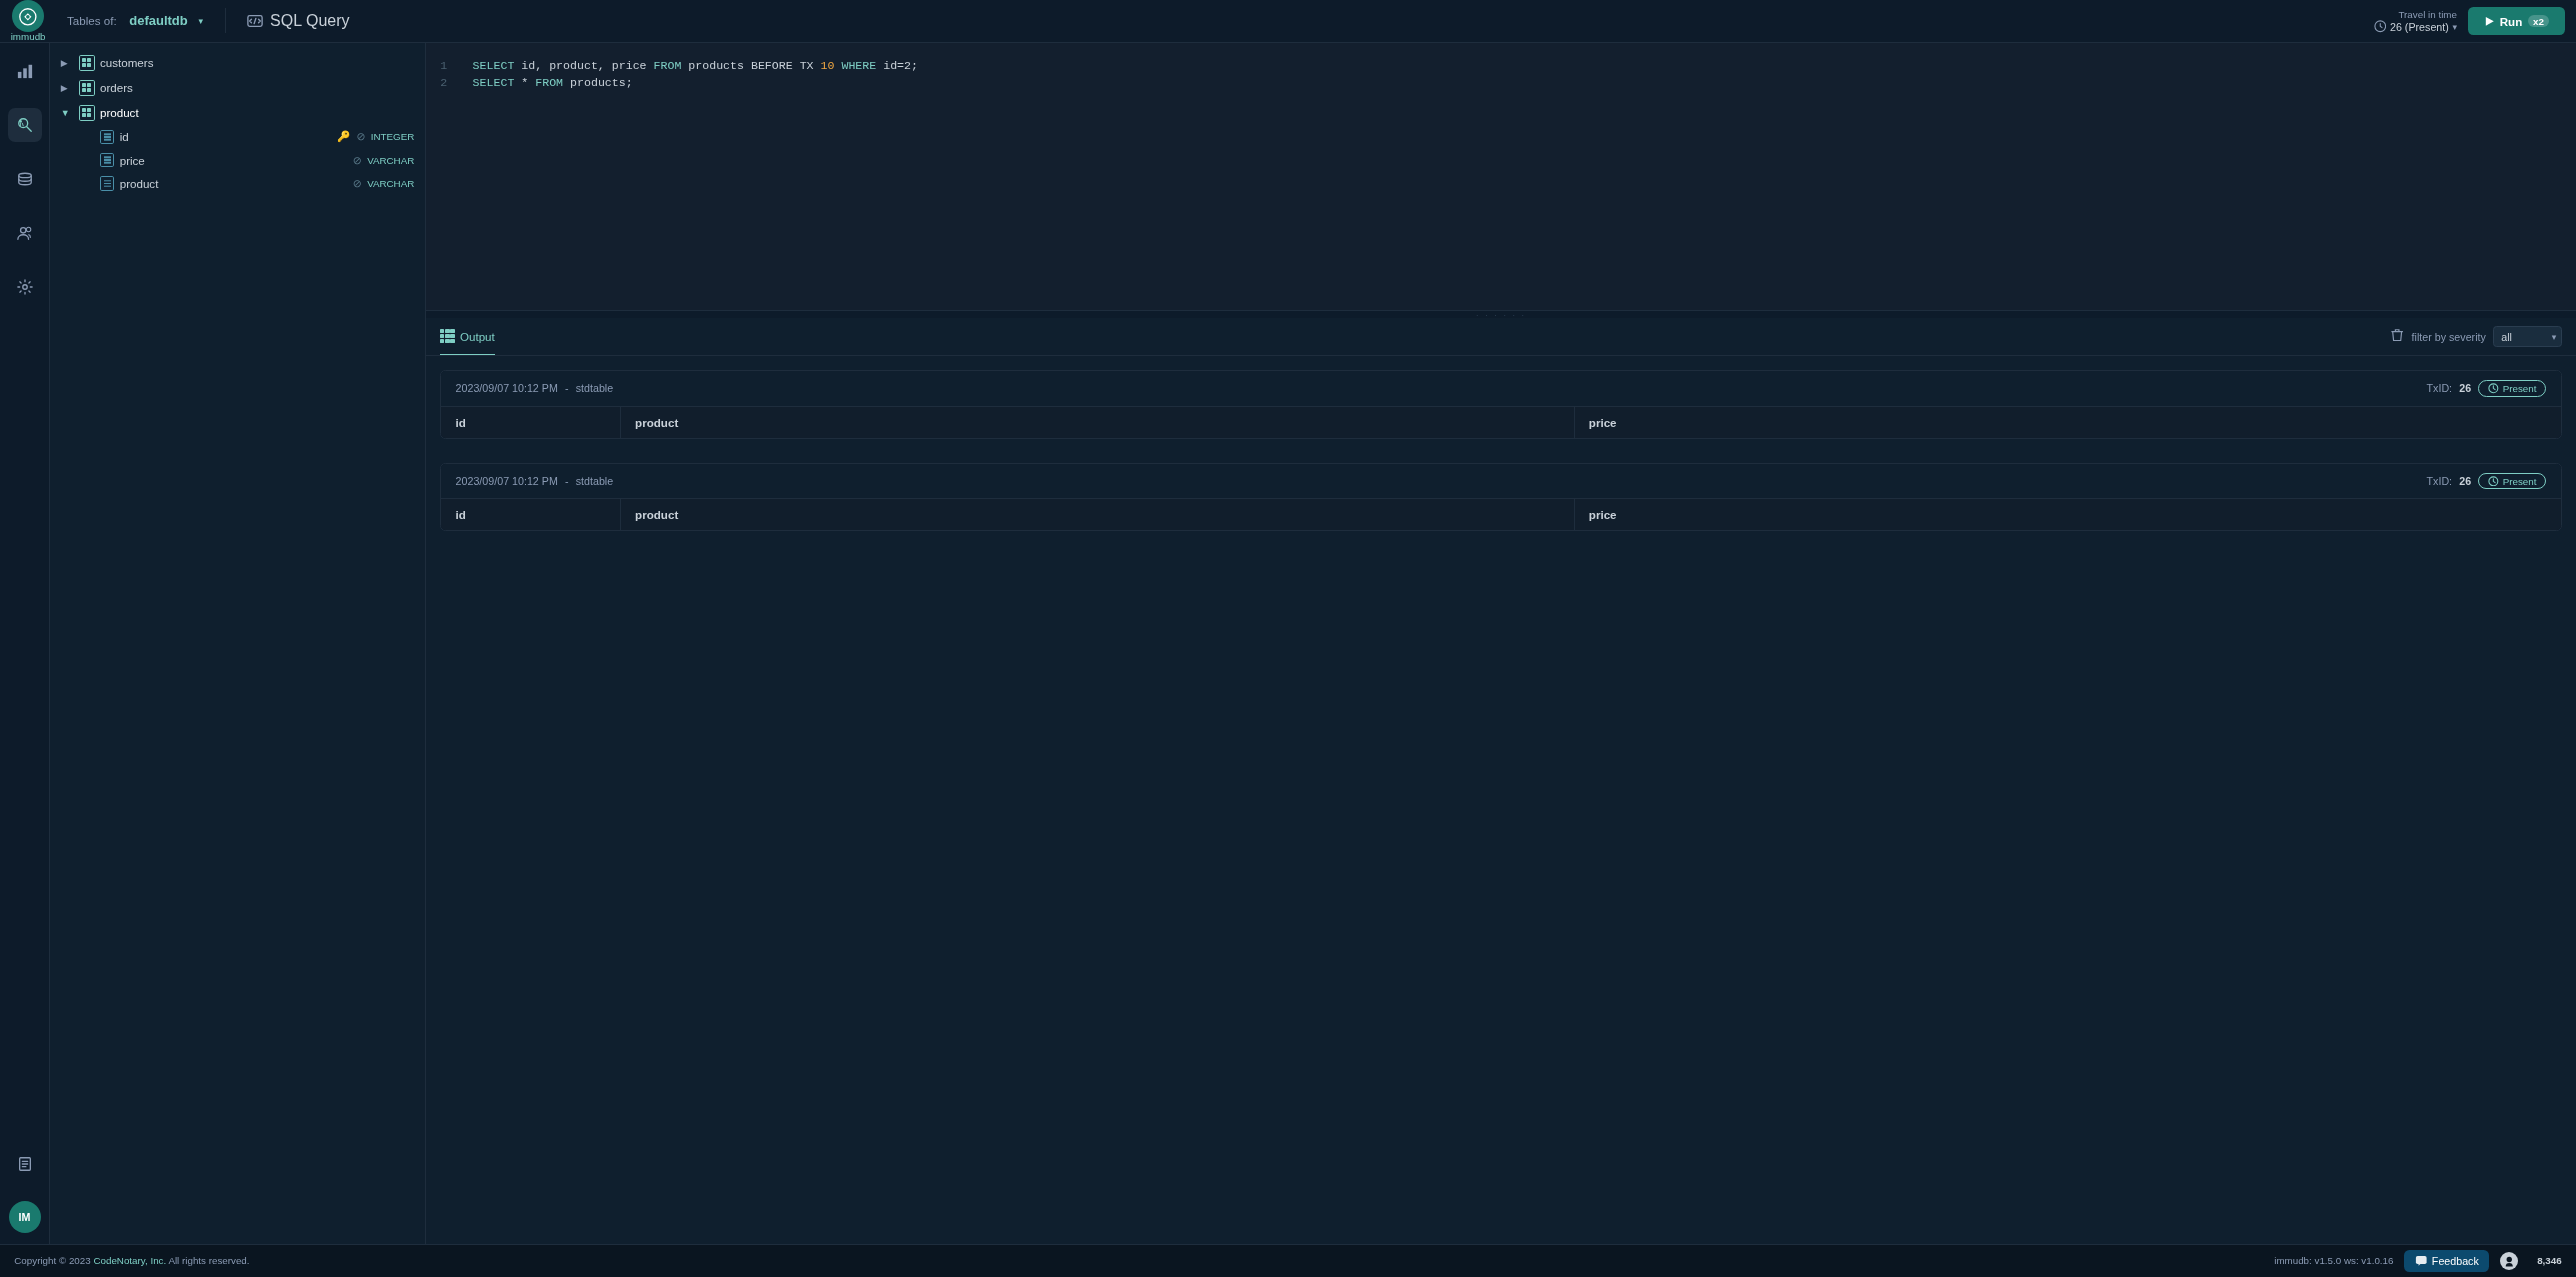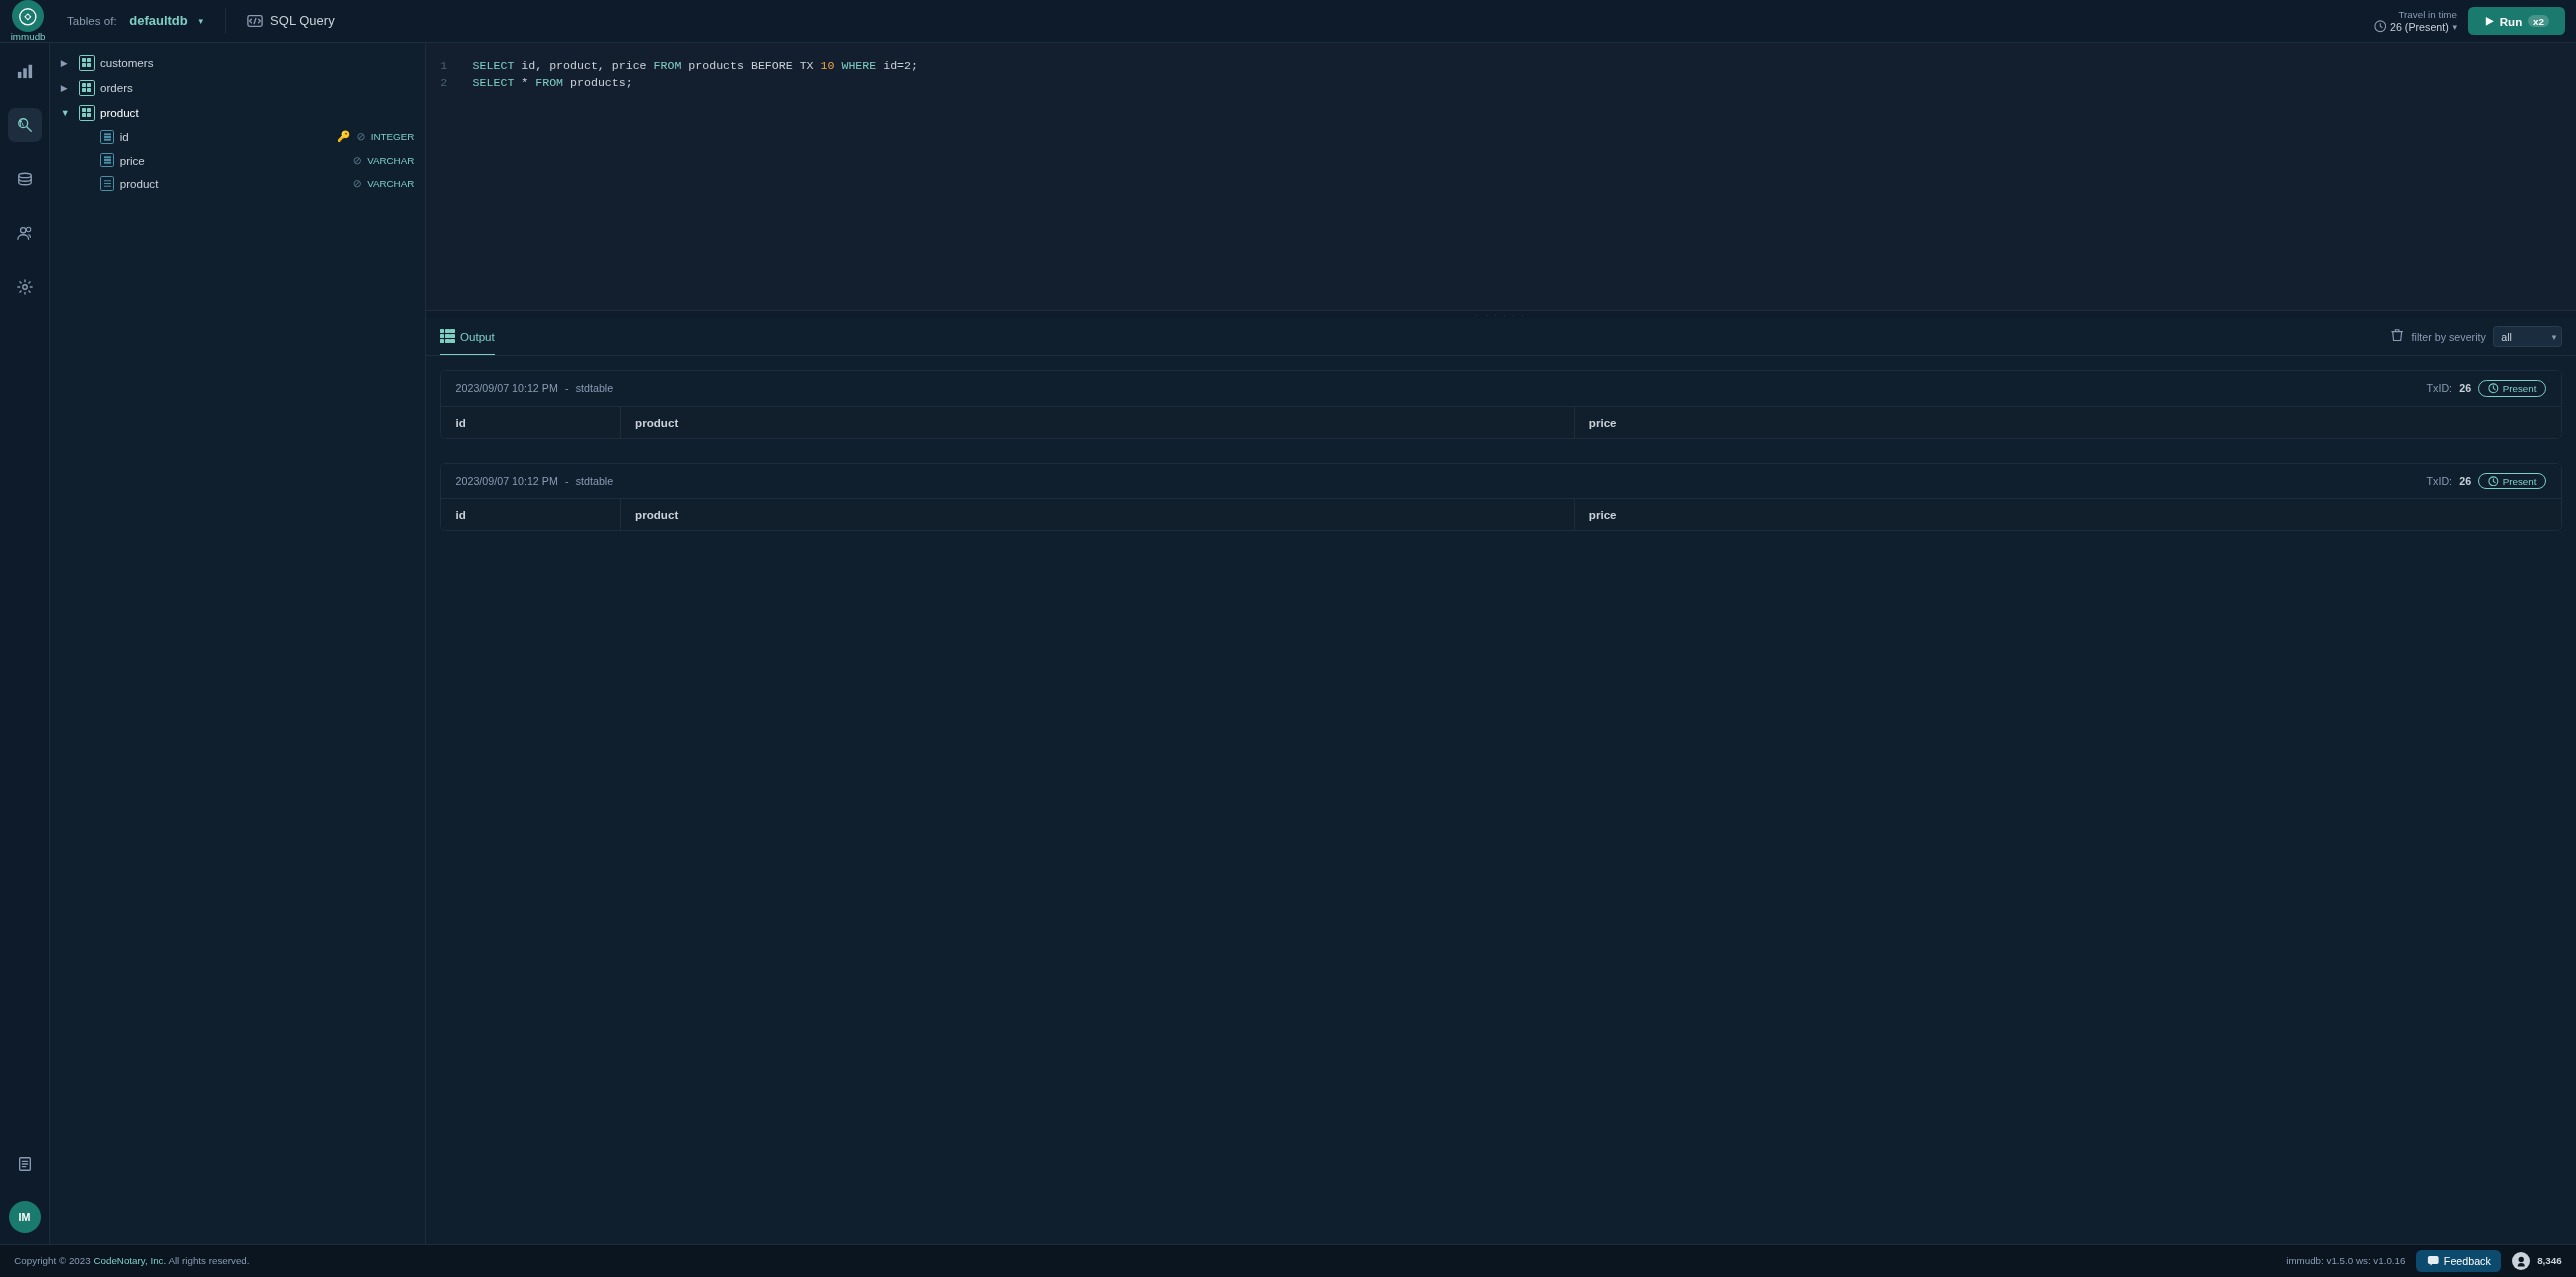--- a/index.html
+++ b/index.html
@@ -74,21 +74,21 @@
       width: 0.9px;
       height: 25px;
       background: #1e2d3d;
       margin: 0 14.3px;
     }
     .sql-query-label {
       display: flex;
       align-items: center;
       gap: 7.2px;
       color: #c9d1d9;
-      font-size: 13px;
+      font-size: 16px;
       font-weight: 500;
     }
     .header-right {
       margin-left: auto;
       display: flex;
       align-items: center;
       gap: 10.7px;
     }
     .travel-time {
       display: flex;
@@ -486,21 +486,21 @@
       padding: 4.5px 10.7px;
       font-size: 10.7px;
       cursor: pointer;
       display: flex;
       align-items: center;
       gap: 4.5px;
     }
     .github-link {
       display: flex;
       align-items: center;
-      gap: 7px;
+      gap: 19px;
       color: #c9d1d9;
       text-decoration: none;
       cursor: pointer;
     }
     .github-icon {
       width: 18px;
       height: 18px;
       background: #c9d1d9;
       border-radius: 50%;
       display: flex;

